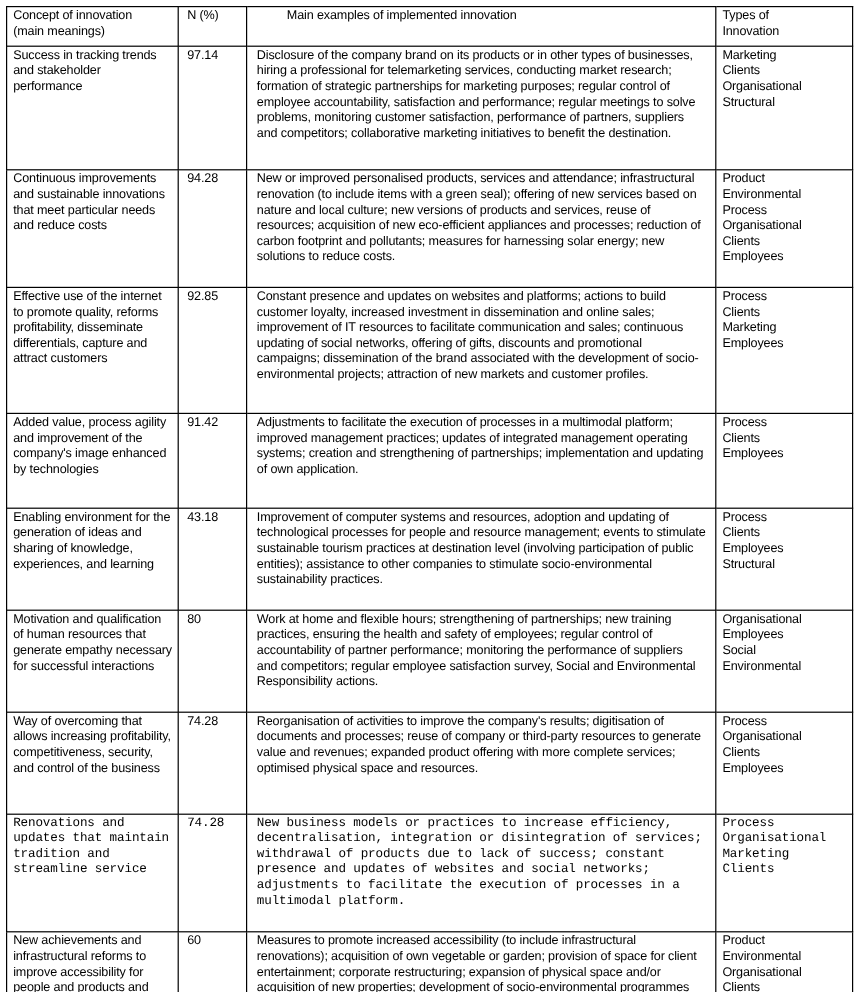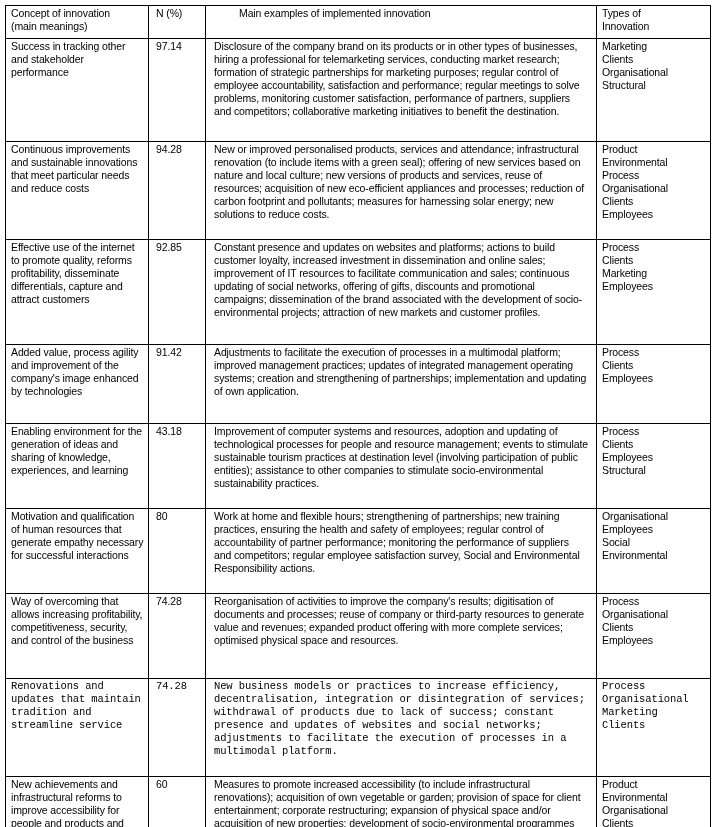--- a/index.html
+++ b/index.html
@@ -59,21 +59,21 @@
         <th class="c1 prewrap">Concept of innovation
 (main meanings)</th>
         <th class="c2">N (%)</th>
         <th class="c3 hdr3">Main examples of implemented innovation</th>
         <th class="c4 prewrap">Types of
 Innovation</th>
       </tr>
     </thead>
     <tbody id="tbody">
         <tr style="height: 103px;">
-          <td class="c1">Success in tracking other and stakeholder performance</td>
+          <td class="c1">Success in tracking trends and stakeholder performance</td>
           <td class="c2">97.14</td>
           <td class="c3">Disclosure of the company brand on its products or in other types of businesses, hiring a professional for telemarketing services, conducting market research; formation of strategic partnerships for marketing purposes; regular control of employee accountability, satisfaction and performance; regular meetings to solve problems, monitoring customer satisfaction, performance of partners, suppliers and competitors; collaborative marketing initiatives to benefit the destination.</td>
           <td class="c4">
             <div>Marketing</div>
             <div>Clients</div>
             <div>Organisational</div>
             <div>Structural</div>
           </td>
         </tr>
         <tr style="height: 70px;">

